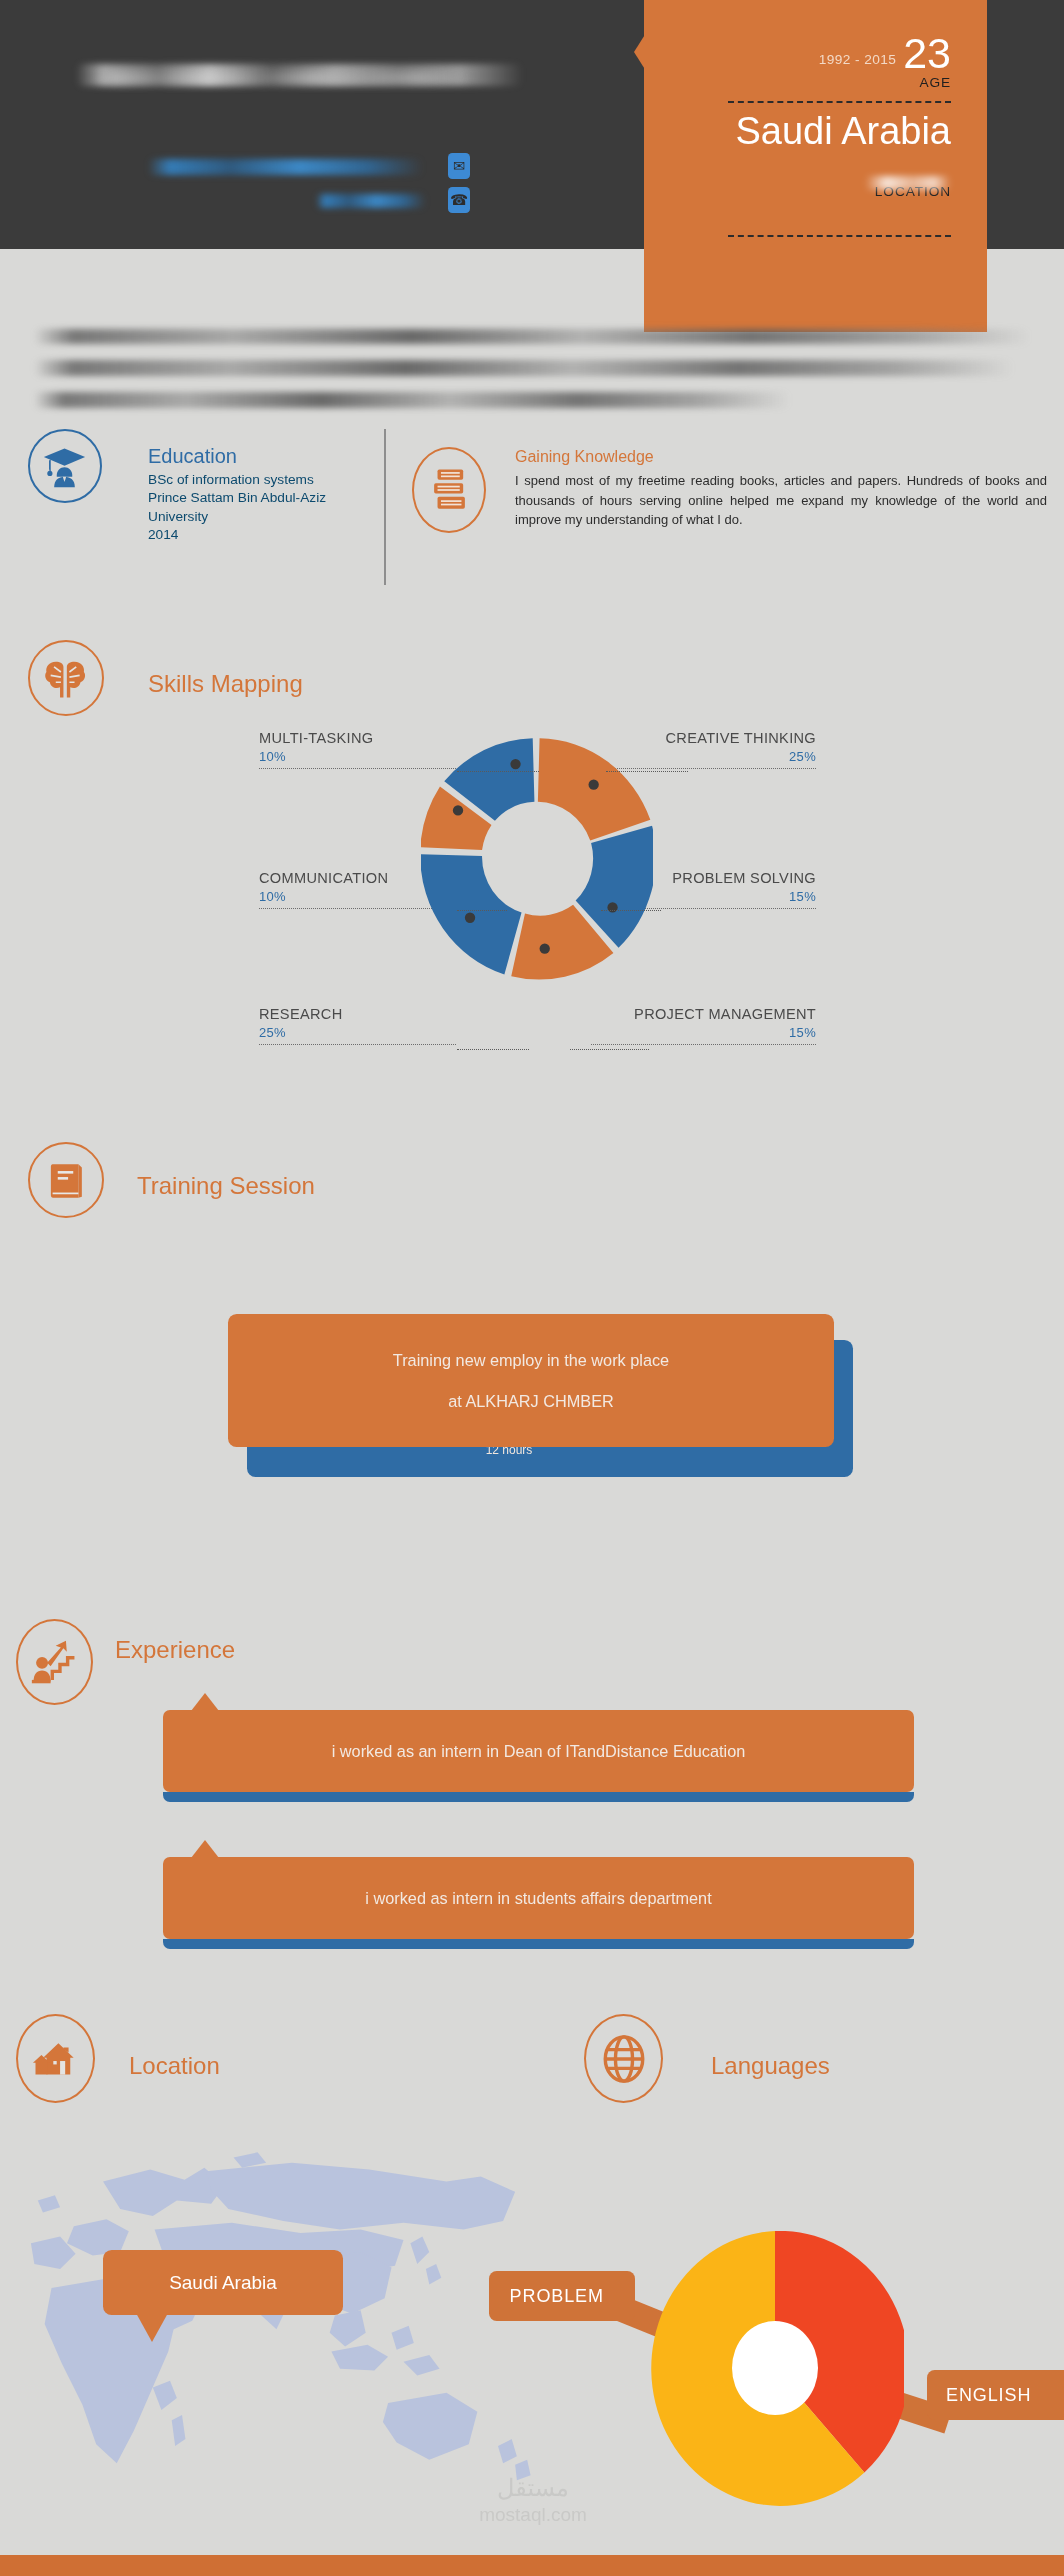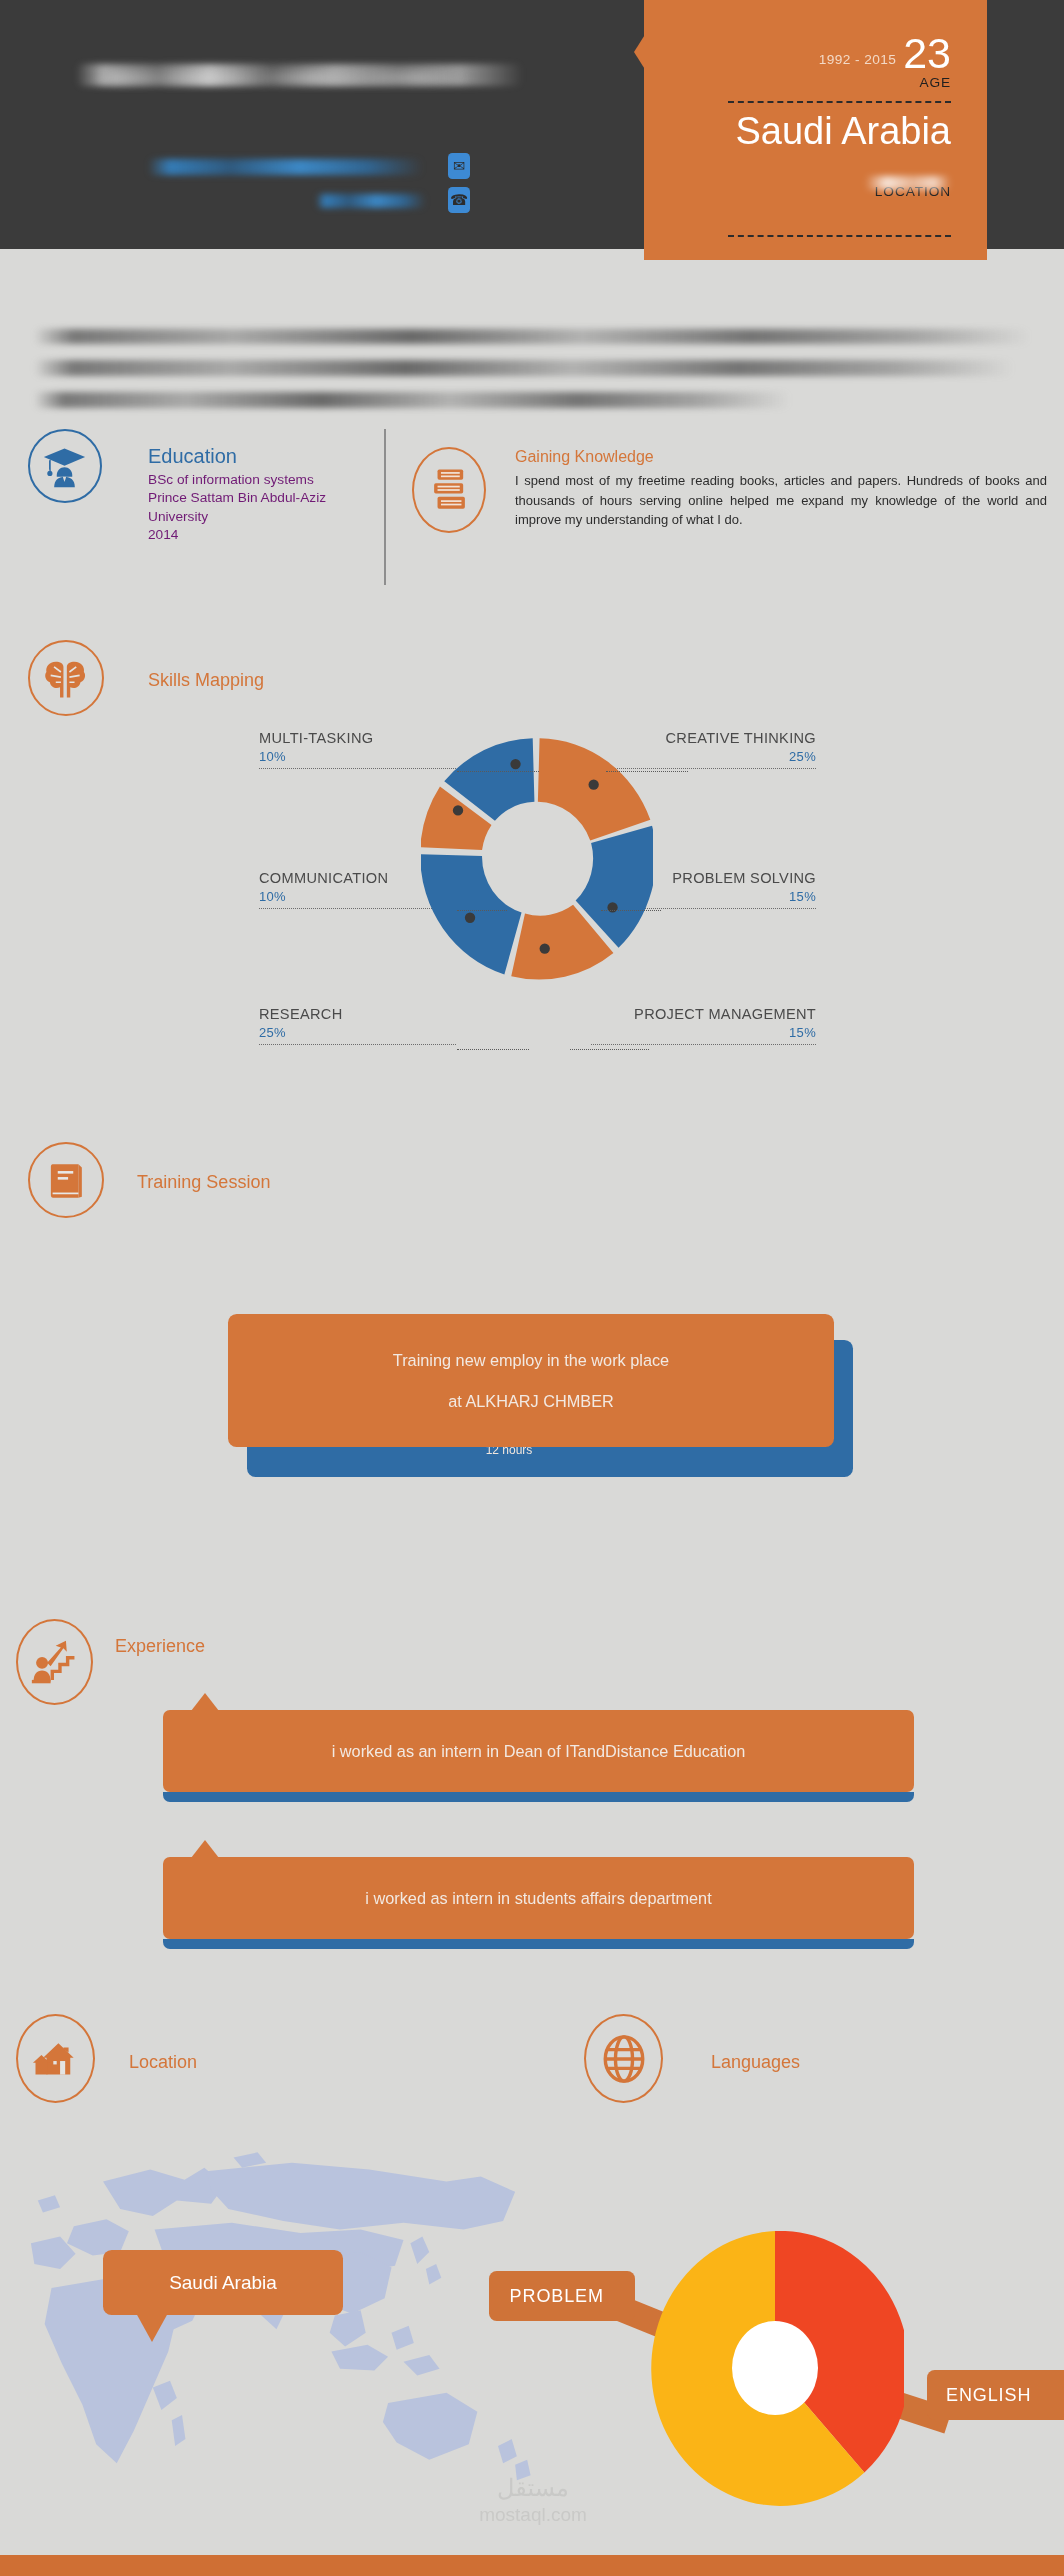--- a/index.html
+++ b/index.html
@@ -38,21 +38,21 @@
     position:absolute; width:22px; height:26px; border-radius:4.3px;
     background:#3d8ad4; color:#2c2c2c;
     display:flex; align-items:center; justify-content:center;
     font-size:14.6px; line-height:1;
   }
   .ci1 { left:448px; top:153px; }
   .ci2 { left:448px; top:187px; }
 
   
   .panel {
-    position:absolute; left:644px; top:0; width:343px; height:260px;
+    position:absolute; left:644px; top:0; width:343px; height:332px;
     background:#d4763a;
   }
   .panel-notch {
     position:absolute; left:634px; top:33px;
     width:0; height:0;
     border-top:19px solid transparent;
     border-bottom:19px solid transparent;
     border-right:12px solid #d4763a;
   }
   .panel-inner { position:absolute; right:36px; top:34px; width:258px; text-align:right; }
@@ -85,32 +85,32 @@
   }
   .sl1 { top:15.5px; width:996px; }
   .sl2 { top:47px; width:979px; }
   .sl3 { top:79px; width:756px; }
 
   
   .sec-icon {
     position:absolute; border-radius:50%;
     display:flex; align-items:center; justify-content:center;
   }
-  .sec-title { position:absolute; font-size:18px; }
+  .sec-title { position:absolute; font-size:24px; }
   .t-orange { color:#d4763a; }
 
   
   .edu-block { position:absolute; left:27.5px; top:429px; }
   .edu-circle {
     width:74px; height:74px; border:2.6px solid #2f6ca5; border-radius:50%;
     display:flex; align-items:center; justify-content:center;
   }
   .edu-text { position:absolute; left:148px; top:445px; width:232px; }
   .edu-head { font-size:20px; color:#2f6ca5; margin-bottom:3.4px; }
-  .edu-body { font-size:13.7px; color:#701a75; line-height:1.32; }
+  .edu-body { font-size:13.7px; color:#0c4a6e; line-height:1.32; }
   .divider-v {
     position:absolute; left:384px; top:429px; width:1.7px; height:156px; background:#8e8e8e;
   }
   .know-block { position:absolute; left:412px; top:447px; }
   .know-circle {
     width:74px; height:86px; border:2.6px solid #d4763a; border-radius:50%;
     display:flex; align-items:center; justify-content:center;
   }
   .know-text { position:absolute; left:515px; top:448px; width:532px; }
   .know-head { font-size:16px; color:#d4763a; margin-bottom:5.2px; }

